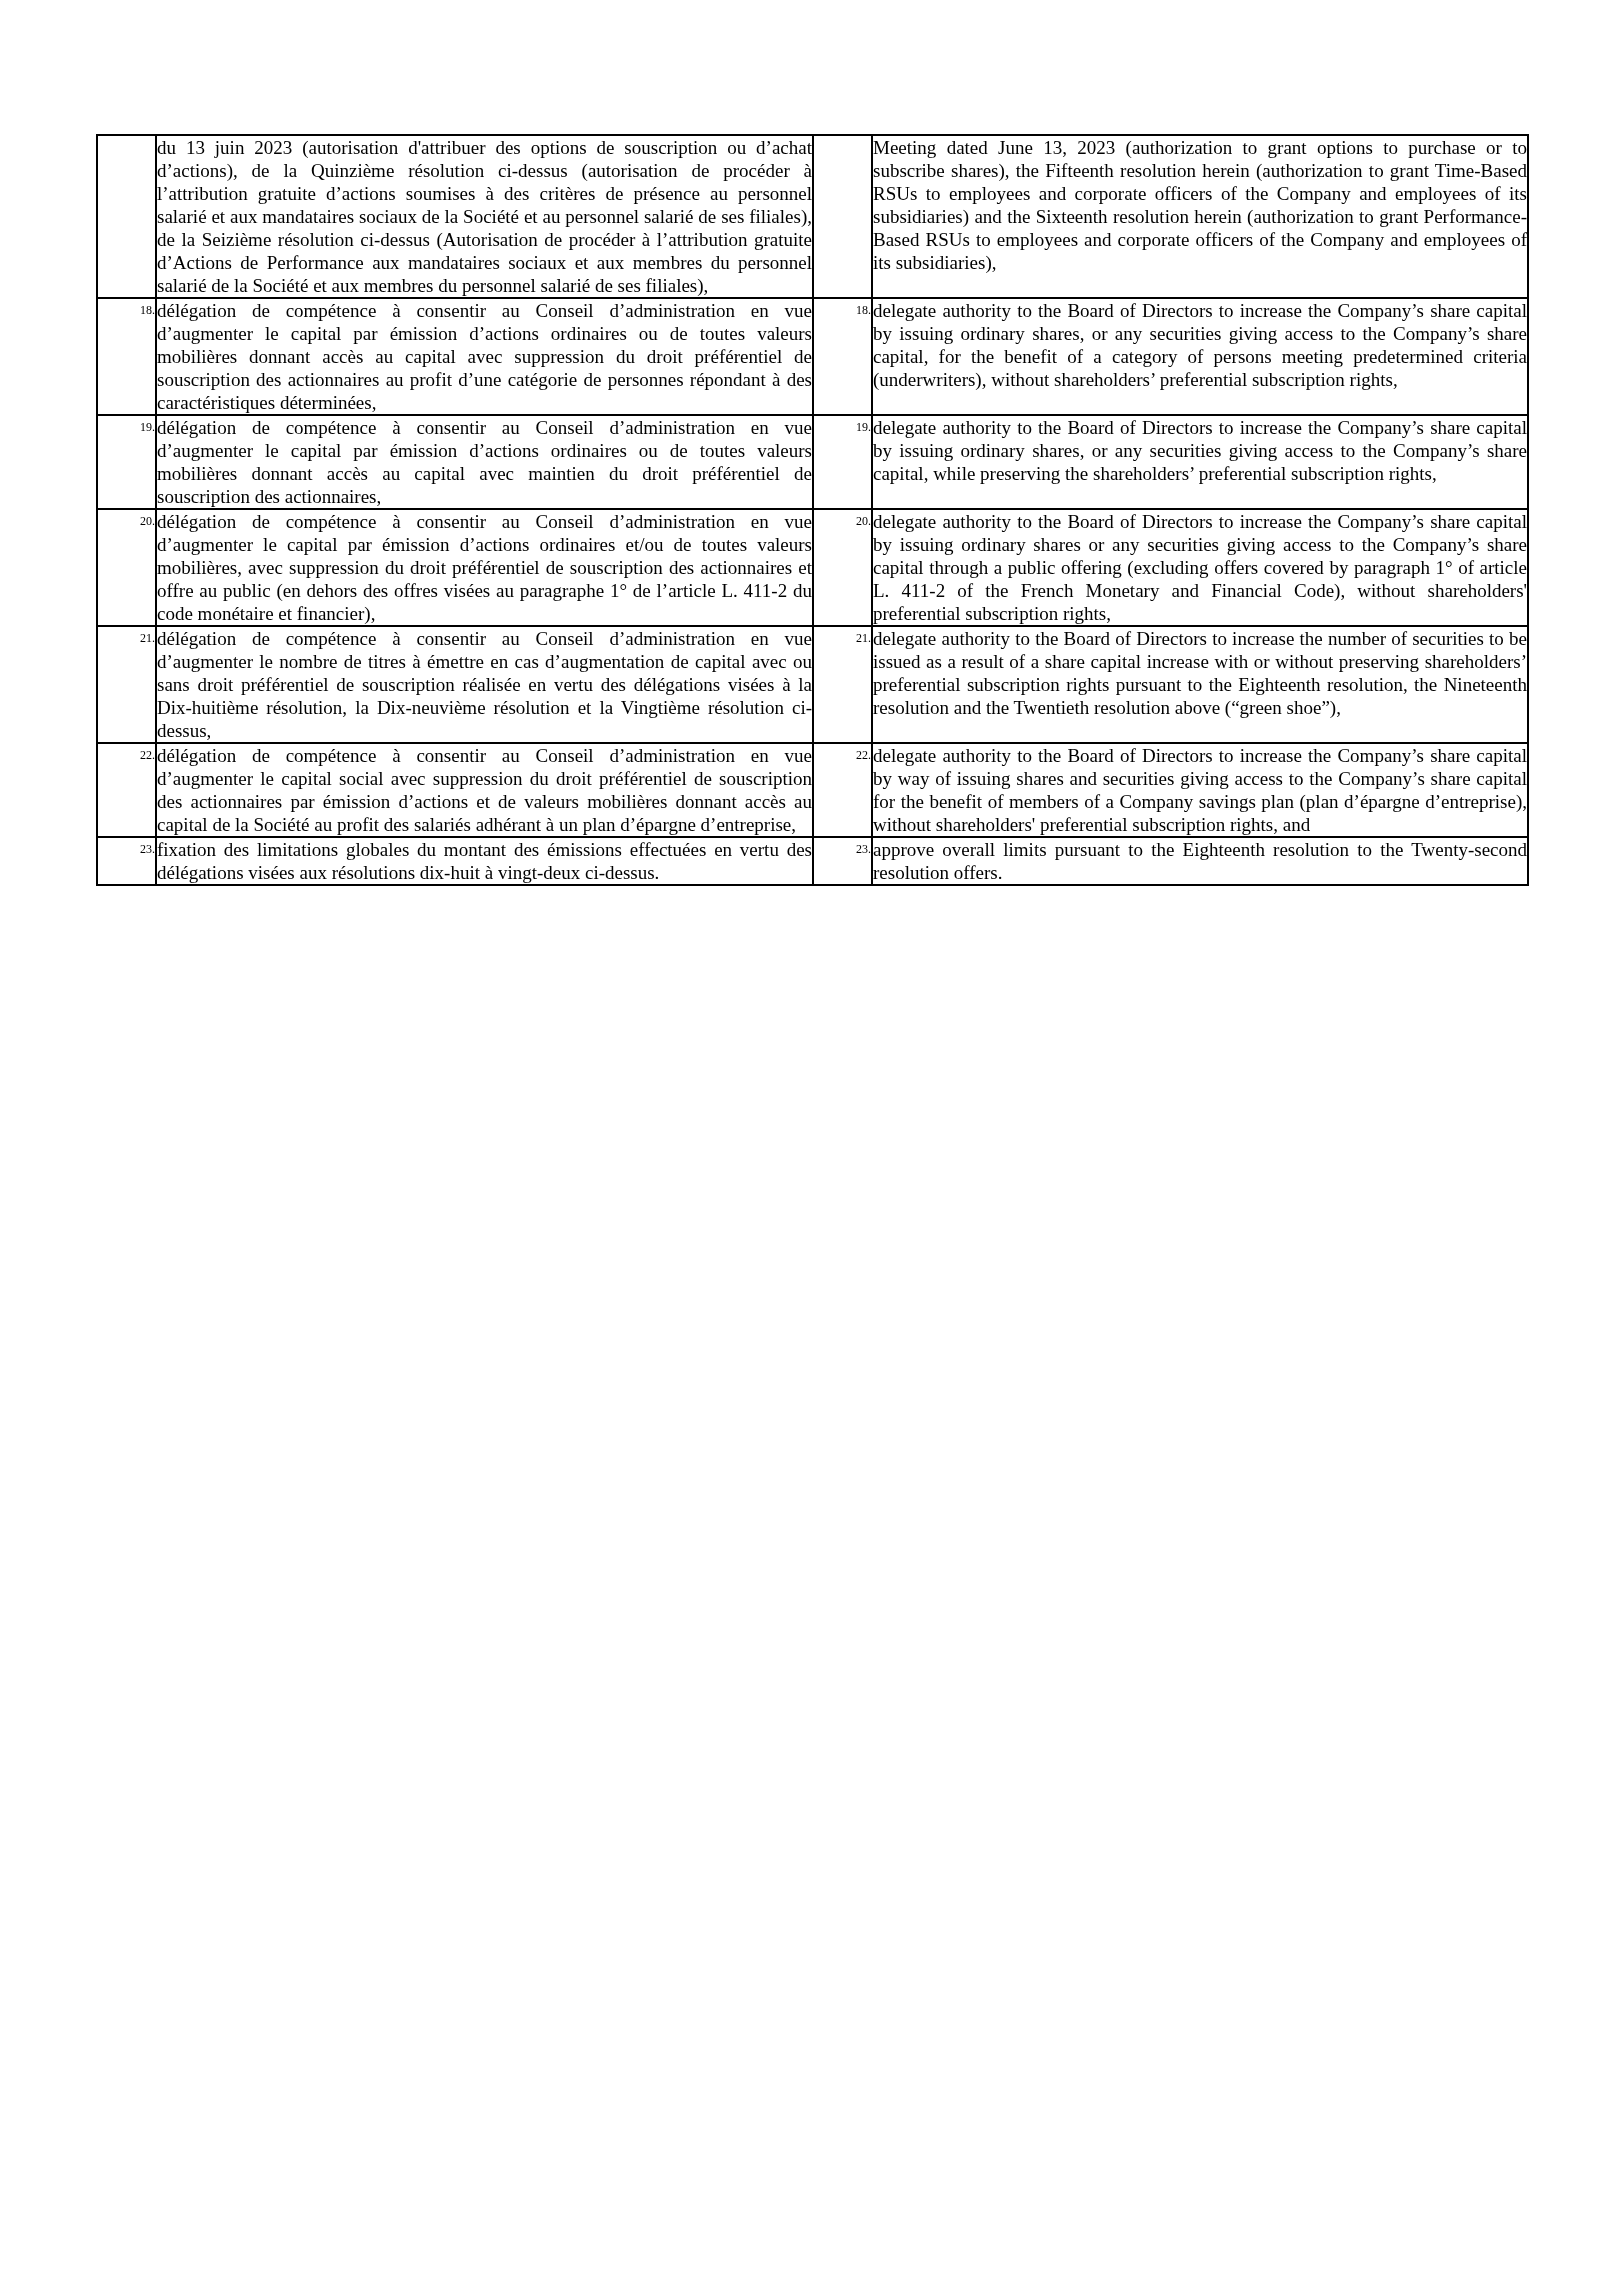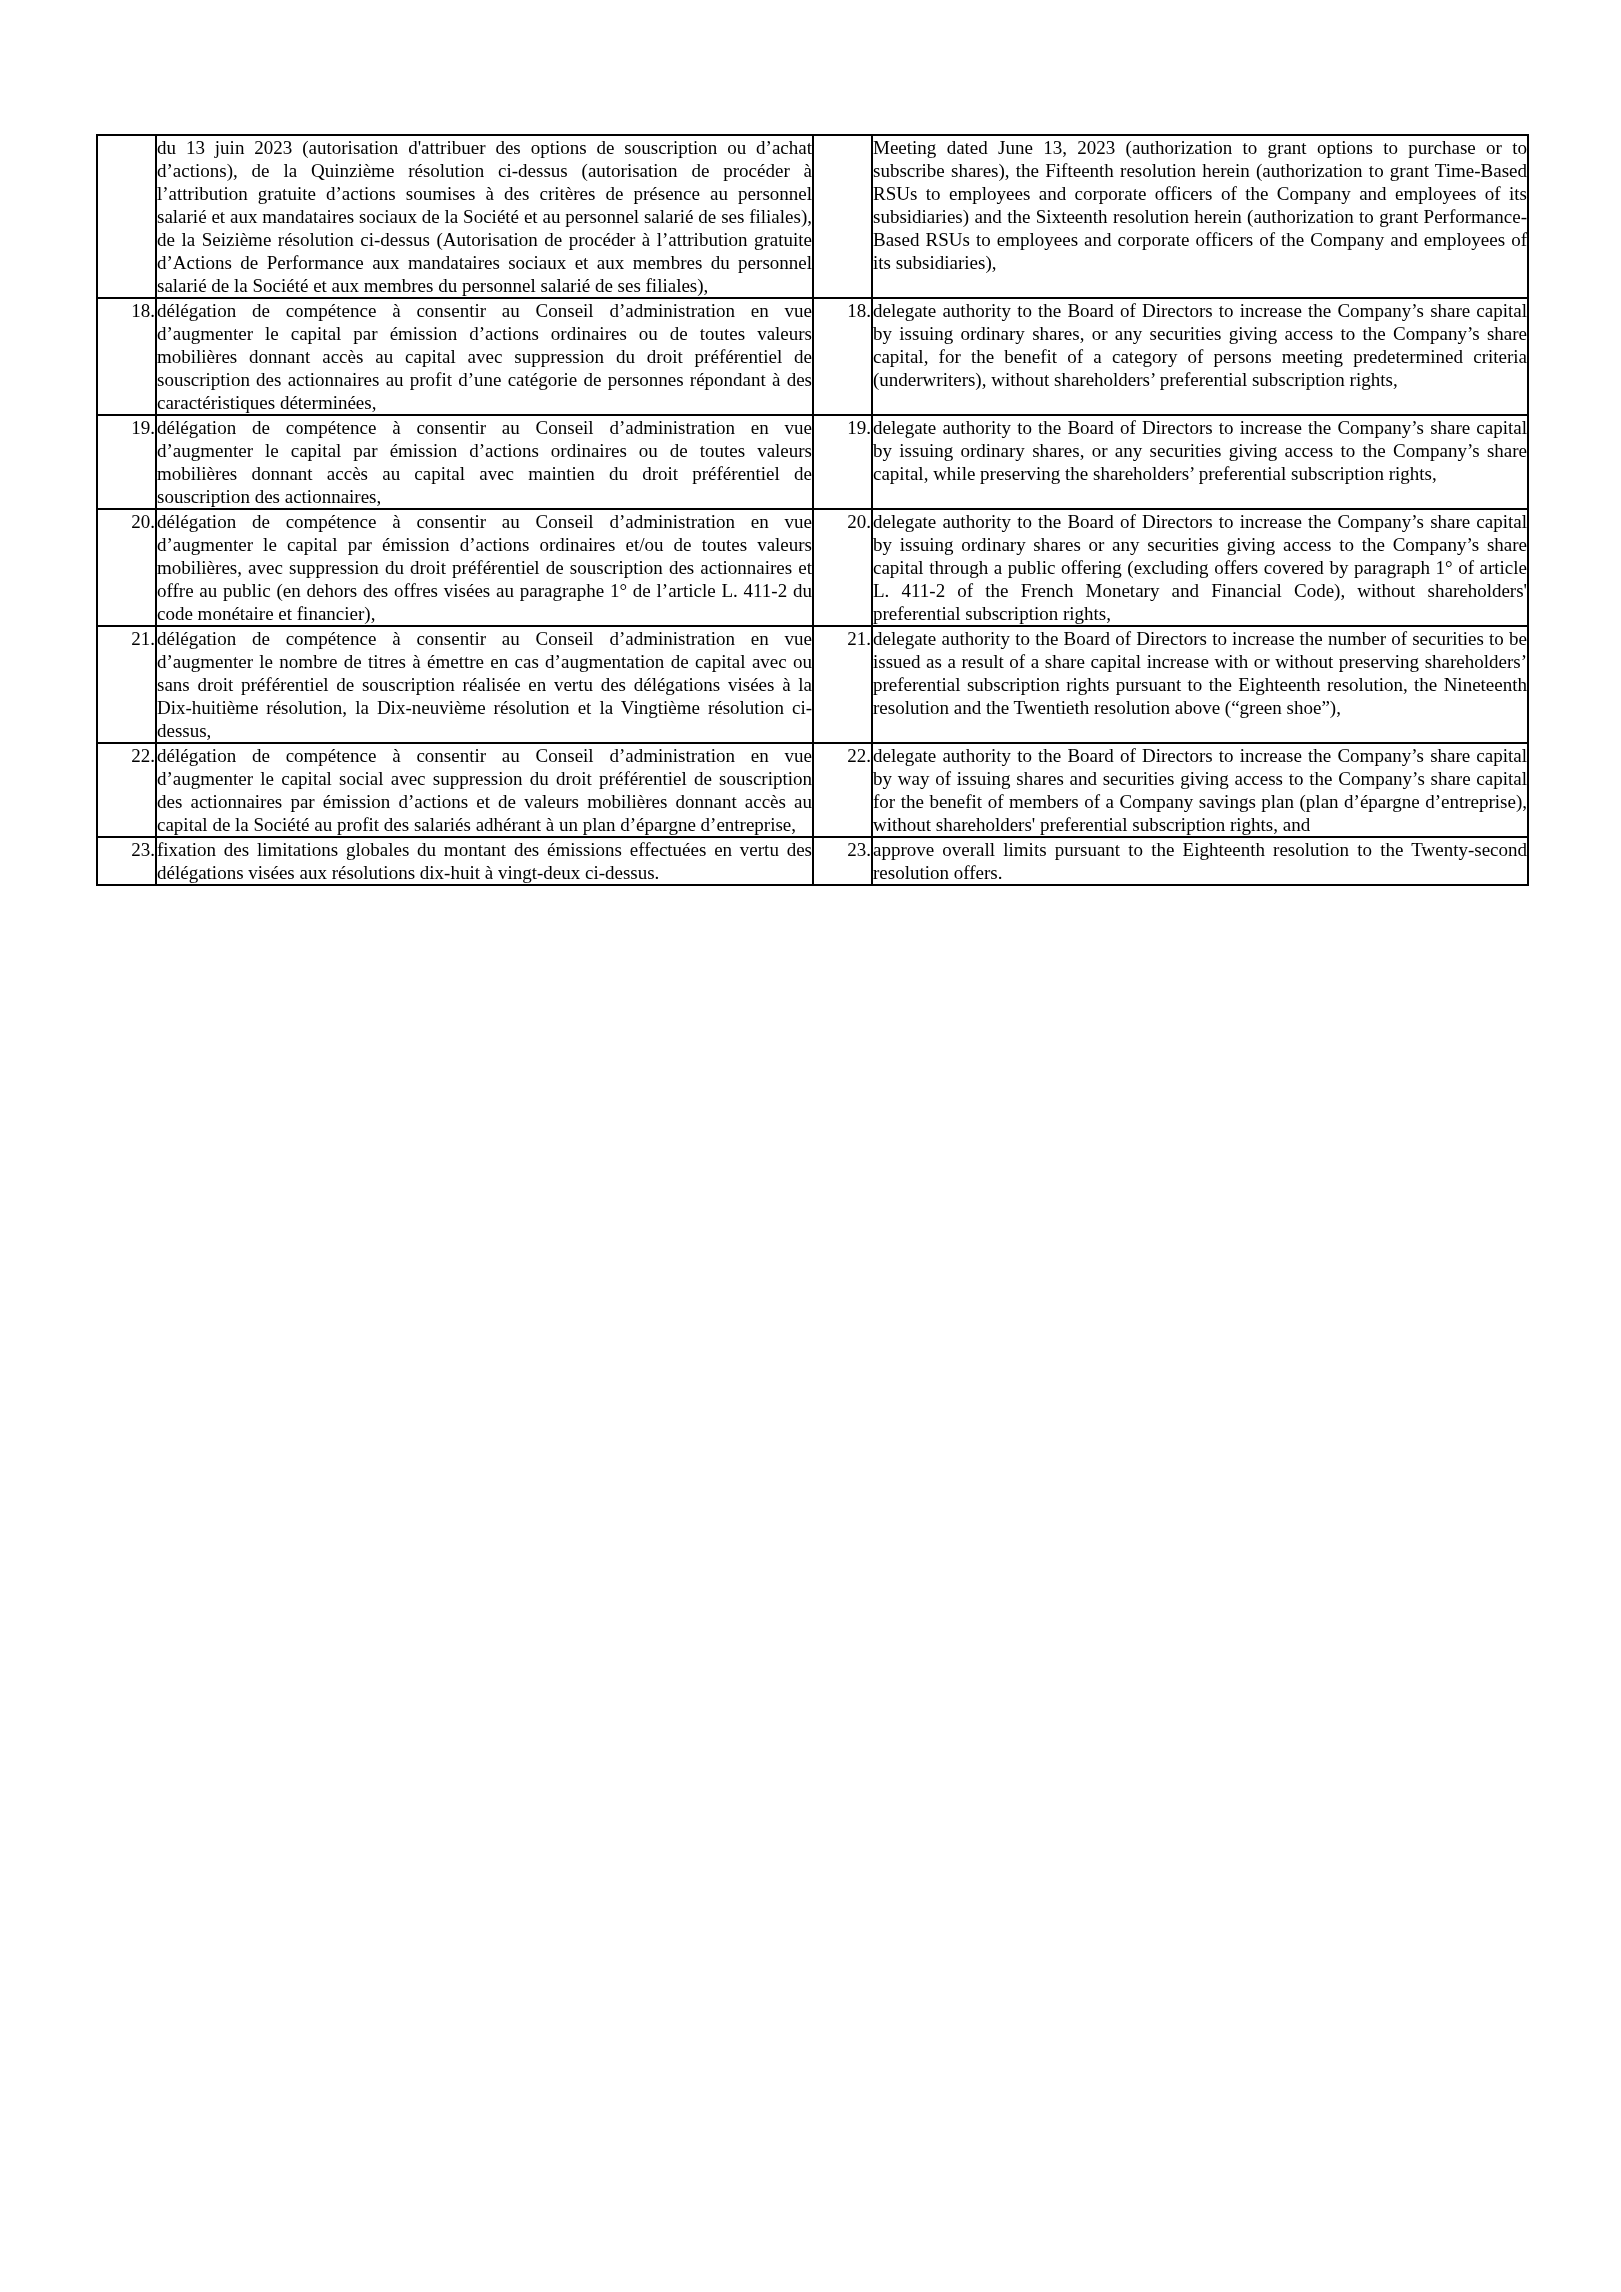--- a/index.html
+++ b/index.html
@@ -39,21 +39,21 @@
   }
   
   col.c-num-fr { width: 59px; }
   col.c-txt-fr { width: 657px; }
   col.c-num-en { width: 59px; }
   col.c-txt-en { width: 656px; }
 
   .cell-num {
     text-align: right;
     padding: 4.9px 9.8px 7.8px 3.9px;
-    font-size: 19px;
+    font-size: 12px;
     line-height: 23px;
     white-space: nowrap;
   }
   .cell-txt {
     text-align: justify;
     text-justify: inter-word;
     padding: 4.9px 13.7px 7.8px 5.9px;
     font-size: 19px;
     line-height: 23px;
     hyphens: none;

